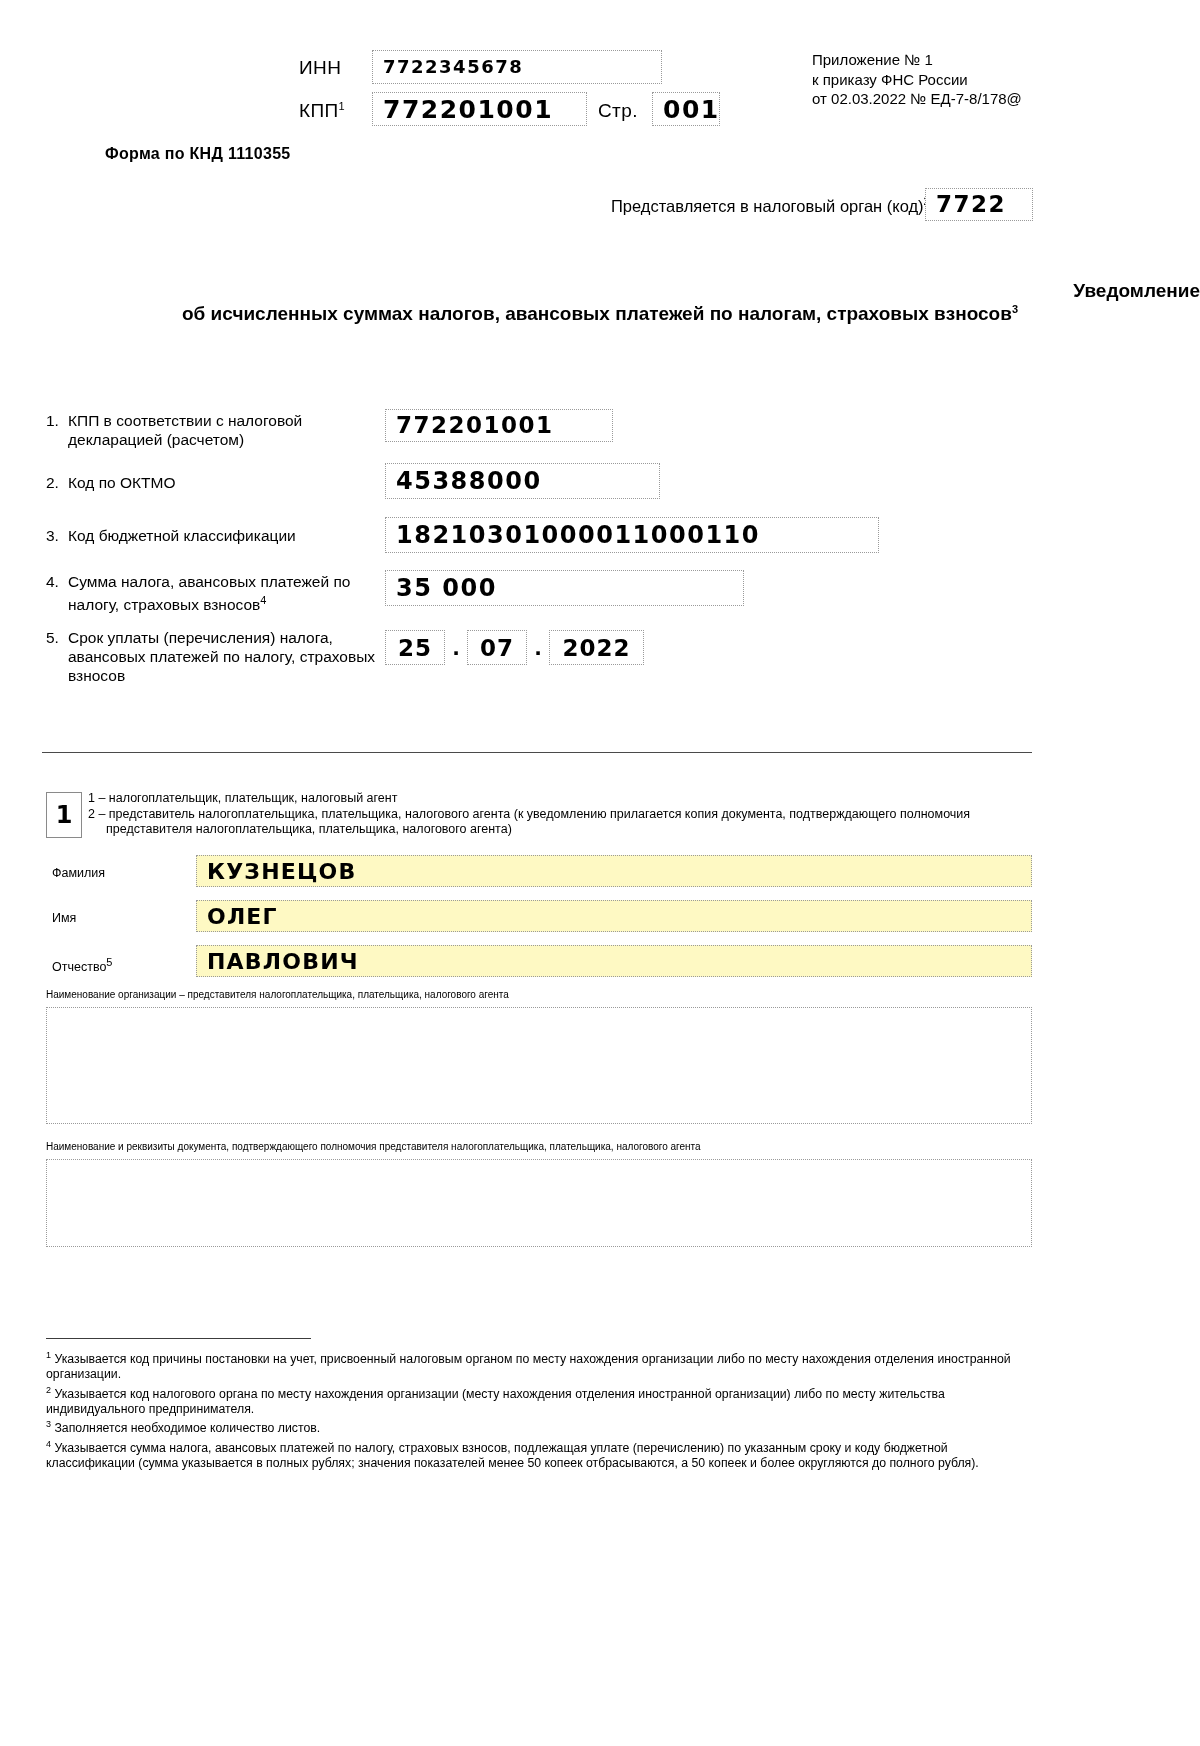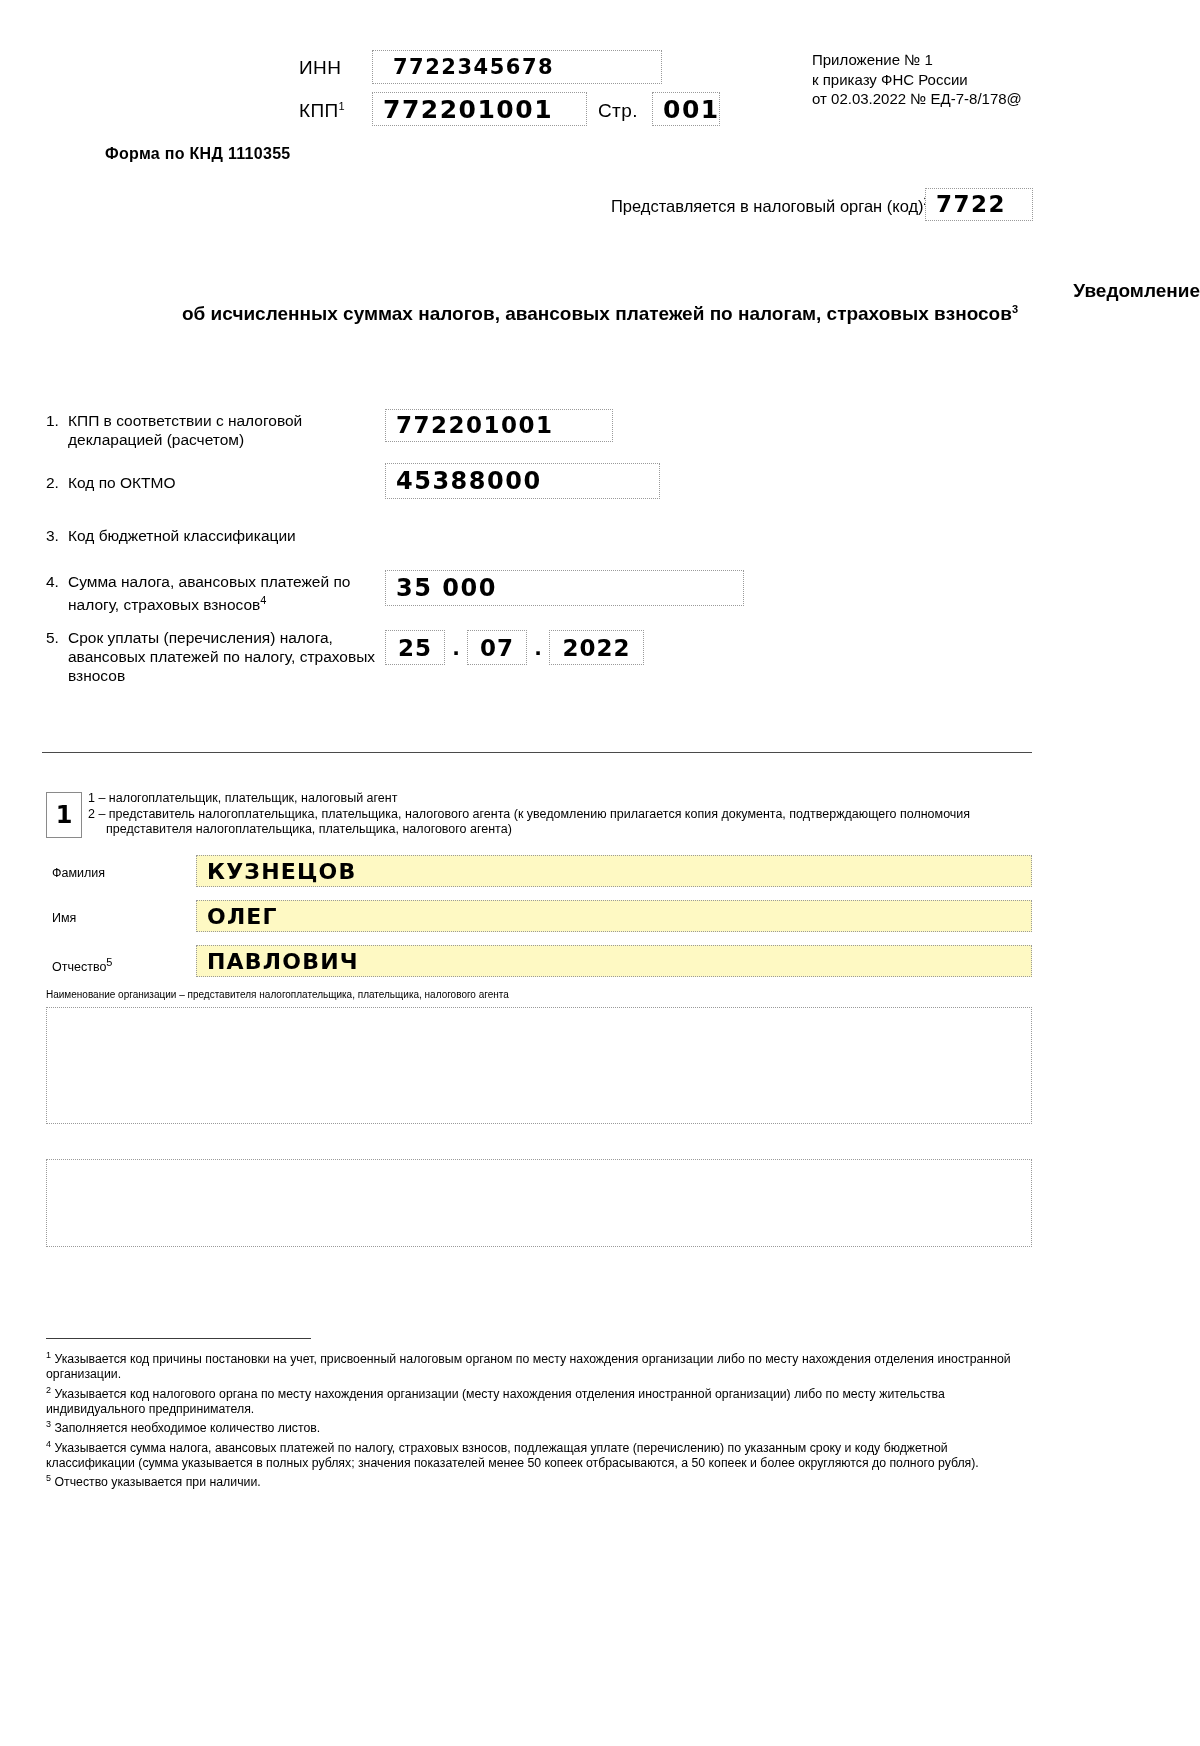--- a/index.html
+++ b/index.html
@@ -46,21 +46,21 @@
     letter-spacing: .4px;
   }
   .sup {
     font-size: 11px;
     vertical-align: super;
     letter-spacing: 0;
   }
 
   #inn-label  { left: 299px; top: 57px; }
   #inn-box    { position: absolute; left: 372px; top: 50px; width: 290px; height: 34px; }
-  #inn-box .box-val { font-size: 21px; margin-left: 10px; }
+  #inn-box .box-val { font-size: 18px; }
 
   #kpp-label  { left: 299px; top: 100px; }
   #kpp-box    { position: absolute; left: 372px; top: 92px; width: 215px; height: 34px; }
   #kpp-box .box-val { font-size: 25px; }
 
   #str-label  { left: 598px; top: 100px; }
   #str-box    { position: absolute; left: 652px; top: 92px; width: 68px; height: 34px; }
   #str-box .box-val { font-size: 25px; }
 
   #appendix {
@@ -338,20 +338,23 @@
     <span class="t">Код по ОКТМО</span>
   </div>
   <div class="box" id="it2-box">
     <span class="box-val">45388000</span>
   </div>
 
   <div class="item-num" id="it3">
     <span class="n">3.</span>
     <span class="t">Код бюджетной классификации</span>
   </div>
+  <div class="box" id="it3-box">
+    <span class="box-val">18210301000011000110</span>
+  </div>
 
   <div class="item-num" id="it4">
     <span class="n">4.</span>
     <span class="t"><span>Сумма налога, авансовых платежей по налогу, страховых взносов</span><span class="sup">4</span></span>
   </div>
   <div class="box" id="it4-box">
     <span class="box-val">35 000</span>
   </div>
 
   <div class="item-num" id="it5">
@@ -390,24 +393,24 @@
   <div class="nm-label" id="lbl-ot">
     <span>Отчество</span><span class="sup">5</span>
   </div>
   <div class="nm-box" id="box-ot">
     <span class="v">ПАВЛОВИЧ</span>
   </div>
 
   <div class="blk-label" id="lbl-org">Наименование организации – представителя налогоплательщика, плательщика, налогового агента</div>
   <div class="blk-box" id="box-org"></div>
 
+  <div class="blk-label" id="lbl-doc">Наименование и реквизиты документа, подтверждающего полномочия представителя налогоплательщика, плательщика, налогового агента</div>
   <div class="blk-box" id="box-doc"></div>
 
   <div id="fn-rule"></div>
   <div id="footnotes">
     <p><span class="fnum">1</span> <span>Указывается код причины постановки на учет, присвоенный налоговым органом по месту нахождения организации либо по месту нахождения отделения иностранной организации.</span></p>
     <p><span class="fnum">2</span> <span>Указывается код налогового органа по месту нахождения организации (месту нахождения отделения иностранной организации) либо по месту жительства индивидуального предпринимателя.</span></p>
     <p><span class="fnum">3</span> <span>Заполняется необходимое количество листов.</span></p>
     <p><span class="fnum">4</span> <span>Указывается сумма налога, авансовых платежей по налогу, страховых взносов, подлежащая уплате (перечислению) по указанным сроку и коду бюджетной классификации (сумма указывается в полных рублях; значения показателей менее 50 копеек отбрасываются, а 50 копеек и более округляются до полного рубля).</span></p>
-    <p><span class="fnum">5</span> <span>Отчество указывается при наличии.</span></p>
   </div>
 
 </div>
 
 </body></html>

